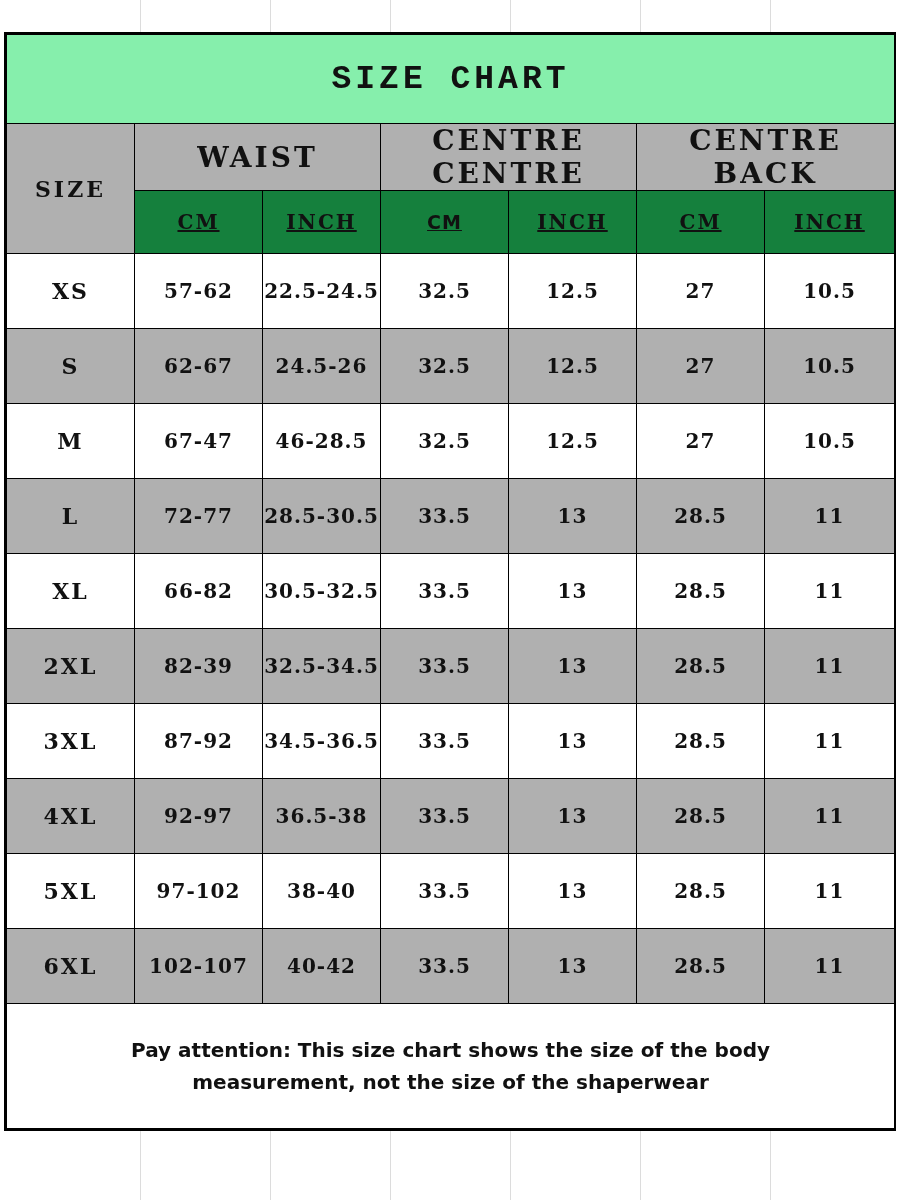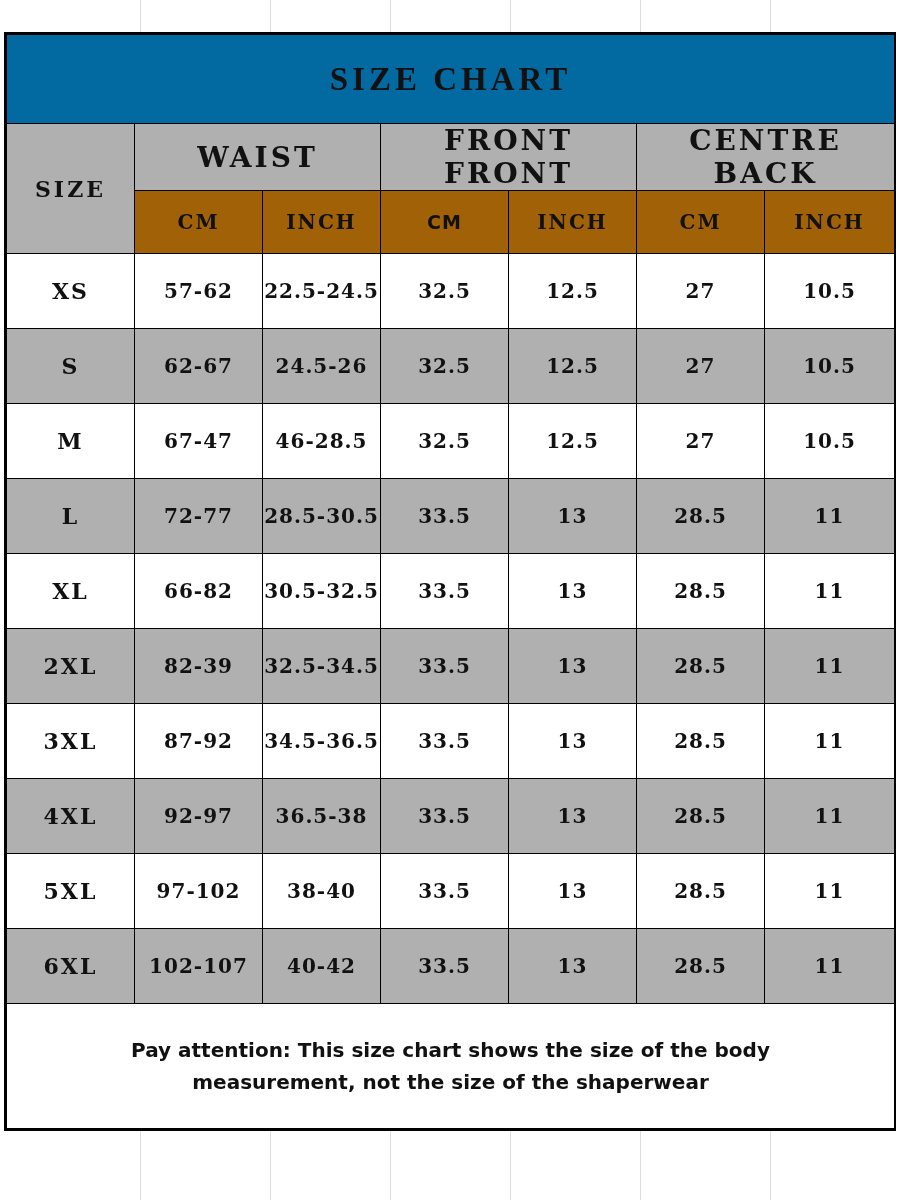--- a/index.html
+++ b/index.html
@@ -38,41 +38,42 @@
   table.size-chart td,
   table.size-chart th {
     border: 1px solid #000000;
     text-align: center;
     vertical-align: middle;
     padding: 0;
     font-weight: bold;
   }
   .title-cell {
     height: 88px;
-    background: #0369a1;
+    background: #86efac;
     font-size: 33px;
     letter-spacing: 4px;
-    font-family: Liberation Serif, serif;
+    font-family: Liberation Mono, monospace;
   }
   .grp-head {
     height: 62px;
     background: #b0b0b0;
     font-size: 28px;
     letter-spacing: 3px;
   }
   .size-head {
     background: #b0b0b0;
     font-size: 22px;
     letter-spacing: 3px;
   }
   .unit-head {
     height: 62px;
-    background: #a16207;
+    background: #15803d;
     font-size: 20px;
     letter-spacing: 2px;
+    text-decoration: underline;
   }
   .unit-head.sans {
     font-family: "DejaVu Sans", sans-serif;
     font-size: 19px;
     letter-spacing: 1px;
   }
   td.data {
     height: 74px;
     font-size: 20px;
     letter-spacing: 1px;
@@ -134,21 +135,21 @@
         <col style="width:128px">
         <col style="width:130px">
       </colgroup>
       <tbody>
         <tr>
           <td class="title-cell" colspan="7">SIZE CHART</td>
         </tr>
         <tr>
           <td class="size-head" rowspan="2">SIZE</td>
           <td class="grp-head" colspan="2">WAIST</td>
-          <td class="grp-head" colspan="2">FRONT FRONT</td>
+          <td class="grp-head" colspan="2">CENTRE CENTRE</td>
           <td class="grp-head" colspan="2">CENTRE BACK</td>
         </tr>
         <tr>
           <td class="unit-head">CM</td>
           <td class="unit-head">INCH</td>
           <td class="unit-head sans">CM</td>
           <td class="unit-head">INCH</td>
           <td class="unit-head">CM</td>
           <td class="unit-head">INCH</td>
         </tr>

